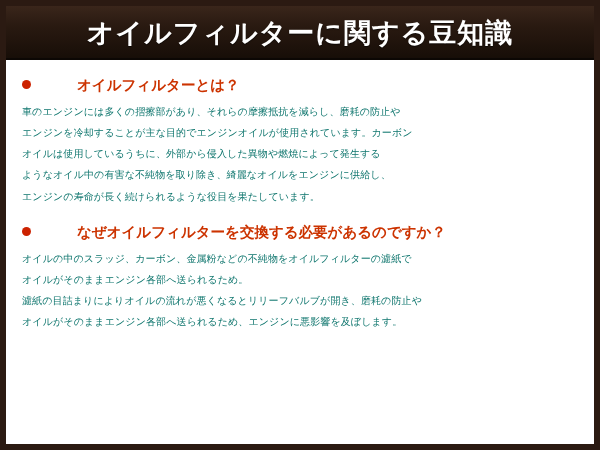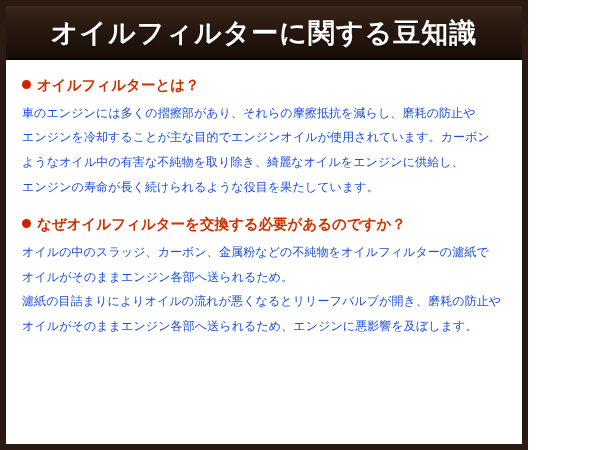--- a/index.html
+++ b/index.html
@@ -8,21 +8,21 @@
   }
   body {
     width: 600px;
     height: 450px;
     background: #ffffff;
     font-family: "Liberation Sans", sans-serif;
     overflow: hidden;
   }
   .page {
     position: relative;
-    width: 528px;
+    width: 600px;
     height: 450px;
     box-sizing: border-box;
     border: 6px solid #2b1a12;
     background: #ffffff;
     overflow: hidden;
   }
   .title-bar {
     position: relative;
     height: 54px;
     background: linear-gradient(180deg, #3a261b 0%, #2a1a11 35%, #160d07 100%);
@@ -59,37 +59,38 @@
     margin-bottom: 0;
   }
   .heading {
     display: flex;
     align-items: flex-start;
     color: #d9480f;
     font-size: 14.5px;
     font-weight: bold;
     margin-bottom: 8px;
     line-height: 1.3;
+    gap: 40px;
   }
   .bullet {
     width: 9px;
     height: 9px;
     border-radius: 50%;
     background: #cc2200;
     margin-right: 6px;
     margin-top: 4px;
     flex: 0 0 auto;
   }
   .heading-text {
     color: #cc3300;
   }
   .body-text p {
     margin: 0 0 4px 0;
-    font-size: 12px;
-    color: #1d4ed8;
+    font-size: 10px;
+    color: #0f766e;
     line-height: 1.72;
     letter-spacing: 0.1px;
   }
   .body-text p:last-child {
     margin-bottom: 0;
   }
 </style>
 </head>
 <body>
 
@@ -102,20 +103,21 @@
   <div class="content">
 
     <div class="section">
       <div class="heading">
         <span class="bullet"></span>
         <span class="heading-text">オイルフィルターとは？</span>
       </div>
       <div class="body-text">
         <p>車のエンジンには多くの摺擦部があり、それらの摩擦抵抗を減らし、磨耗の防止や</p>
         <p>エンジンを冷却することが主な目的でエンジンオイルが使用されています。カーボン</p>
+        <p>オイルは使用しているうちに、外部から侵入した異物や燃焼によって発生する</p>
         <p>ようなオイル中の有害な不純物を取り除き、綺麗なオイルをエンジンに供給し、</p>
         <p>エンジンの寿命が長く続けられるような役目を果たしています。</p>
       </div>
     </div>
 
     <div class="section second">
       <div class="heading">
         <span class="bullet"></span>
         <span class="heading-text">なぜオイルフィルターを交換する必要があるのですか？</span>
       </div>

